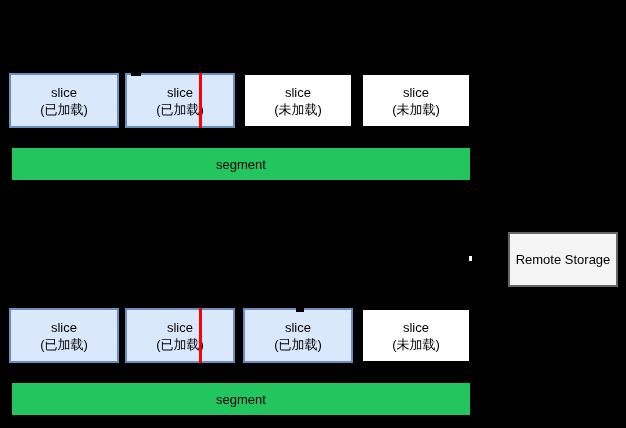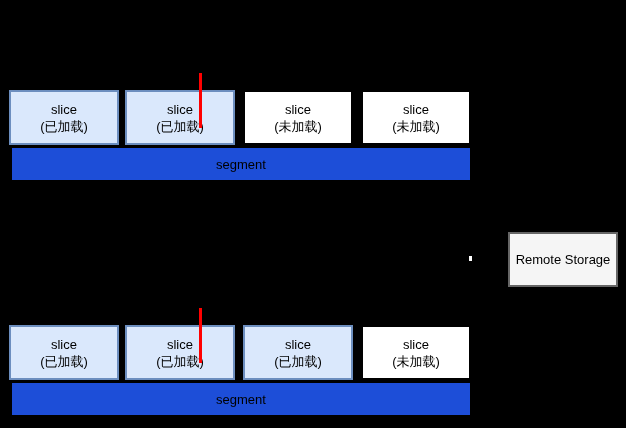--- a/index.html
+++ b/index.html
@@ -22,21 +22,20 @@
     box-sizing: border-box;
     border: 2px solid #000;
     display: flex;
     flex-direction: column;
     align-items: center;
     justify-content: center;
     text-align: center;
     font-size: 13px;
     line-height: 17px;
     color: #000000;
-    margin-top: 17px;
   }
   .slice.loaded {
     background: #dae8fc;
     border-color: #6c8ebf;
   }
   .slice.unloaded {
     background: #ffffff;
     border-color: #000000;
   }
   .row-top .slice { top: 73px; }
@@ -44,21 +43,21 @@
   .sx1 { left: 9px; }
   .sx2 { left: 125px; }
   .sx3 { left: 243px; }
   .sx4 { left: 361px; }
   .segment {
     position: absolute;
     left: 10px;
     width: 462px;
     height: 36px;
     box-sizing: border-box;
-    background: #1d4ed8;
+    background: #22c55e;
     border: 2px solid #000000;
     display: flex;
     align-items: center;
     justify-content: center;
     font-size: 13px;
     color: #000000;
   }
   .segment.seg-top { top: 146px; }
   .segment.seg-bottom { top: 381px; }
   .red-marker {

